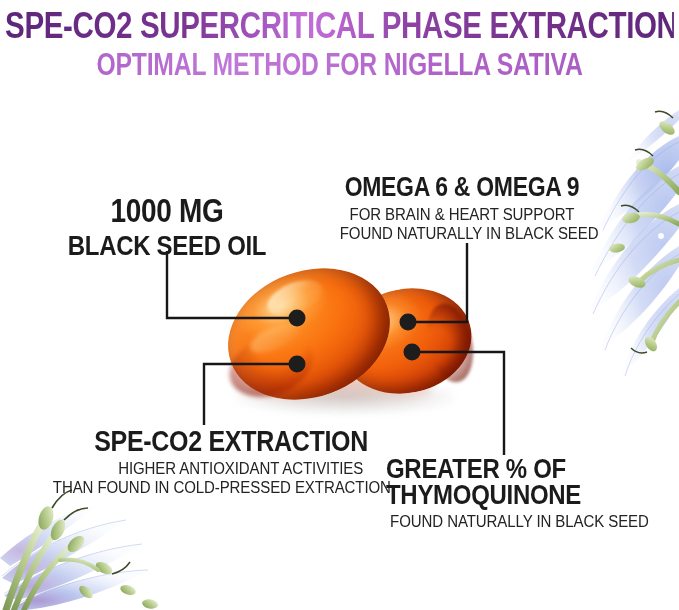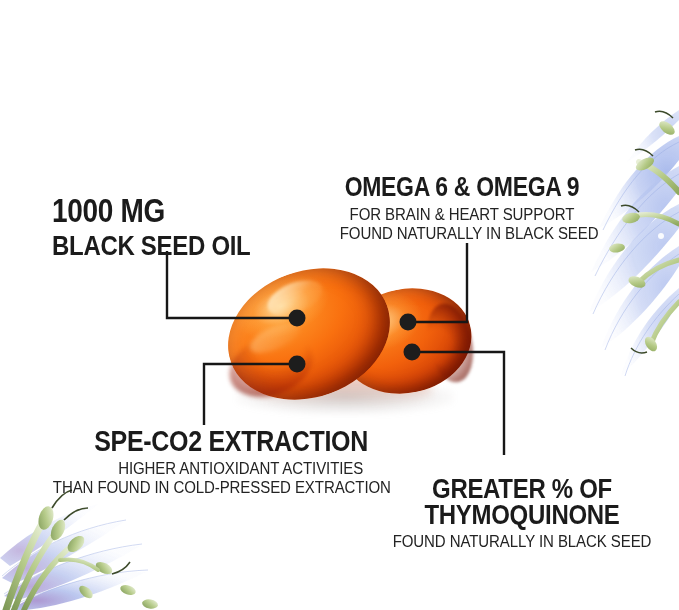--- a/index.html
+++ b/index.html
@@ -84,35 +84,35 @@
   }
   .c-line{
     font-weight:500;
     color:#232323;
     letter-spacing:-0.1px;
     white-space:nowrap;
     transform:scaleY(1.12) scaleX(0.97);
     transform-origin:50% 50%;
   }
 
-  #callout-mg{left:52px;top:196px;width:230px;text-align:left;}
+  #callout-mg{left:52px;top:196px;width:230px;text-align:center;}
   #callout-mg .c-head.h1{font-size:28px;line-height:30px;}
   #callout-mg .c-head.h2{font-size:24px;line-height:29px;margin-top:4px;}
 
   #callout-omega{left:336px;top:175px;width:252px;text-align:center;}
   #callout-omega .c-head{font-size:23px;line-height:25px;}
   #callout-omega .c-line{font-size:15.5px;line-height:19px;}
   #callout-omega .c-line.first{margin-top:4px;}
 
   #callout-spe{left:48px;top:426px;width:320px;text-align:right;}
   #callout-spe .c-head{font-size:25px;line-height:28px;}
   #callout-spe .c-line{font-size:15.5px;line-height:19px;}
   #callout-spe .c-line.first{margin-top:4px;}
 
-  #callout-tq{left:386px;top:456px;width:272px;text-align:center;margin-top:20px;}
+  #callout-tq{left:386px;top:456px;width:272px;}
   #callout-tq .c-head{font-size:24px;line-height:26px;}
   #callout-tq .c-line{font-size:15.5px;line-height:19px;}
   #callout-tq .c-line.first{margin-top:3px;}
 
   
   #leaders{position:absolute;left:0;top:0;width:679px;height:610px;z-index:25;pointer-events:none;}
 
   
   #capsules{position:absolute;left:200px;top:255px;width:290px;height:185px;z-index:20;}
   #cap-shadow{
@@ -318,20 +318,24 @@
     <path class="leader-path" d="M467 243 L467 322 L413 322"></path>
     <circle class="dot-anchor" cx="408" cy="322" r="8.5"></circle>
 
     <path class="leader-path" d="M292 364 L204 364 L204 425"></path>
     <circle class="dot-anchor" cx="297" cy="364" r="8.5"></circle>
 
     <path class="leader-path" d="M417 352 L504 352 L504 455"></path>
     <circle class="dot-anchor" cx="412" cy="352" r="8.5"></circle>
   </svg>
 
+  <div id="header-band">
+    <div id="title-main">SPE-CO2 SUPERCRITICAL PHASE EXTRACTION</div>
+    <div id="title-sub">OPTIMAL METHOD  FOR NIGELLA SATIVA</div>
+  </div>
 
   <div class="callout" id="callout-mg">
     <div class="c-head h1">1000 MG</div>
     <div class="c-head h2">BLACK SEED OIL</div>
   </div>
 
   <div class="callout" id="callout-omega">
     <div class="c-head">OMEGA 6 &amp; OMEGA 9</div>
     <div class="c-line first">FOR BRAIN &amp;  HEART SUPPORT</div>
     <div class="c-line">FOUND NATURALLY IN BLACK SEED</div>

